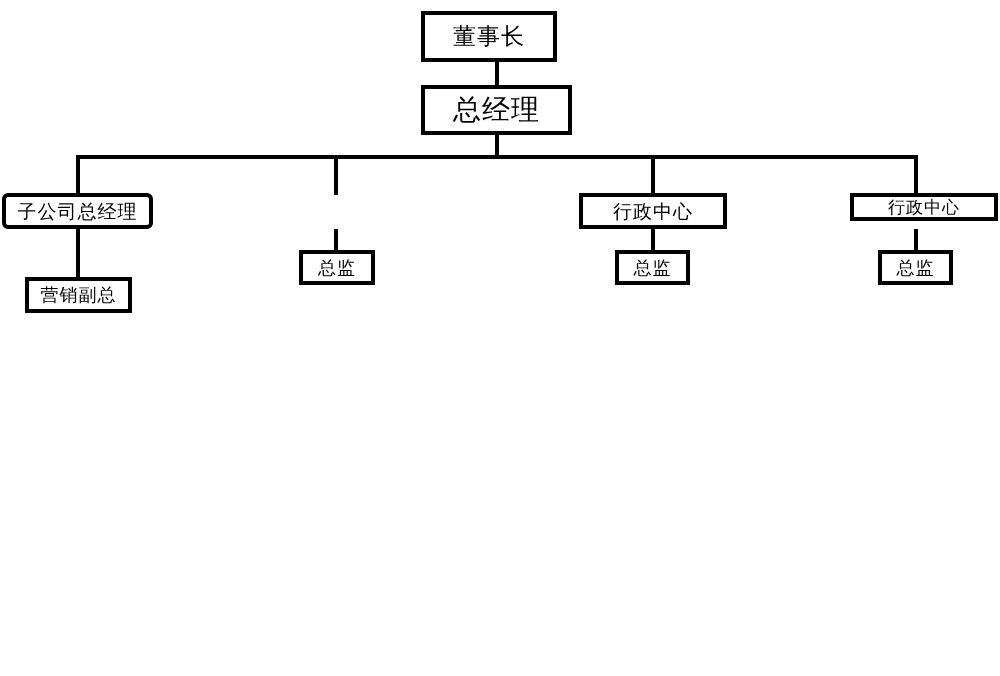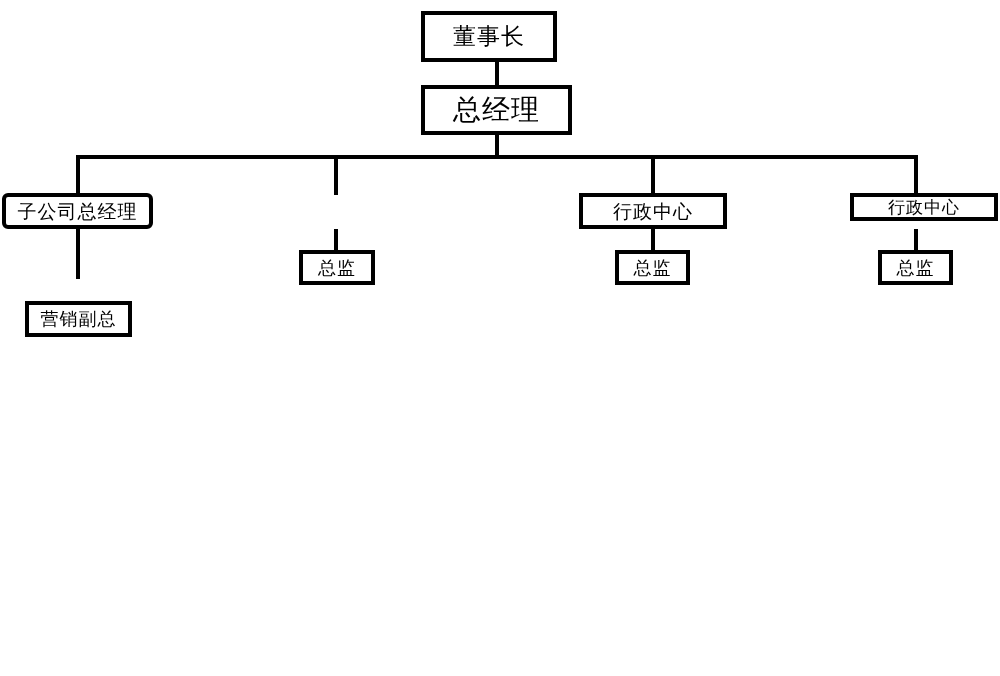--- a/index.html
+++ b/index.html
@@ -49,21 +49,21 @@
   #node-gm {
     left: 421px; top: 85px; width: 151px; height: 50px;
     font-size: 28px;
   }
   
   #node-sub-gm   { left: 2px;   top: 193px; width: 151px; height: 36px; font-size: 19px; border-radius: 6px; }
   #node-product  { left: 262px; top: 193px; width: 148px; height: 36px; font-size: 19px; }
   #node-sales    { left: 579px; top: 193px; width: 148px; height: 36px; font-size: 19px; }
   #node-admin    { left: 842px; top: 193px; width: 148px; height: 28px; font-size: 17px; margin-left: 8px; }
   
-  #node-vp-sales        { left: 25px;  top: 277px; width: 107px; height: 36px; font-size: 18px; margin-top: 24px; }
+  #node-vp-sales        { left: 25px;  top: 277px; width: 107px; height: 36px; font-size: 18px; }
   #node-product-dir     { left: 299px; top: 250px; width: 76px;  height: 35px; font-size: 18px; }
   #node-sales-dir       { left: 615px; top: 250px; width: 75px;  height: 35px; font-size: 18px; }
   #node-admin-dir       { left: 878px; top: 250px; width: 75px;  height: 35px; font-size: 18px; }
 
   
   #conn-chairman-gm   { left: 495px; top: 54px;  height: 32px; }
   #conn-gm-bus        { left: 495px; top: 135px; height: 24px; }
   #conn-bus           { left: 78px;  top: 155px; width: 840px; }
   #conn-bus-subgm     { left: 76px;  top: 155px; height: 40px; }
   #conn-bus-product   { left: 334px; top: 155px; height: 40px; }

